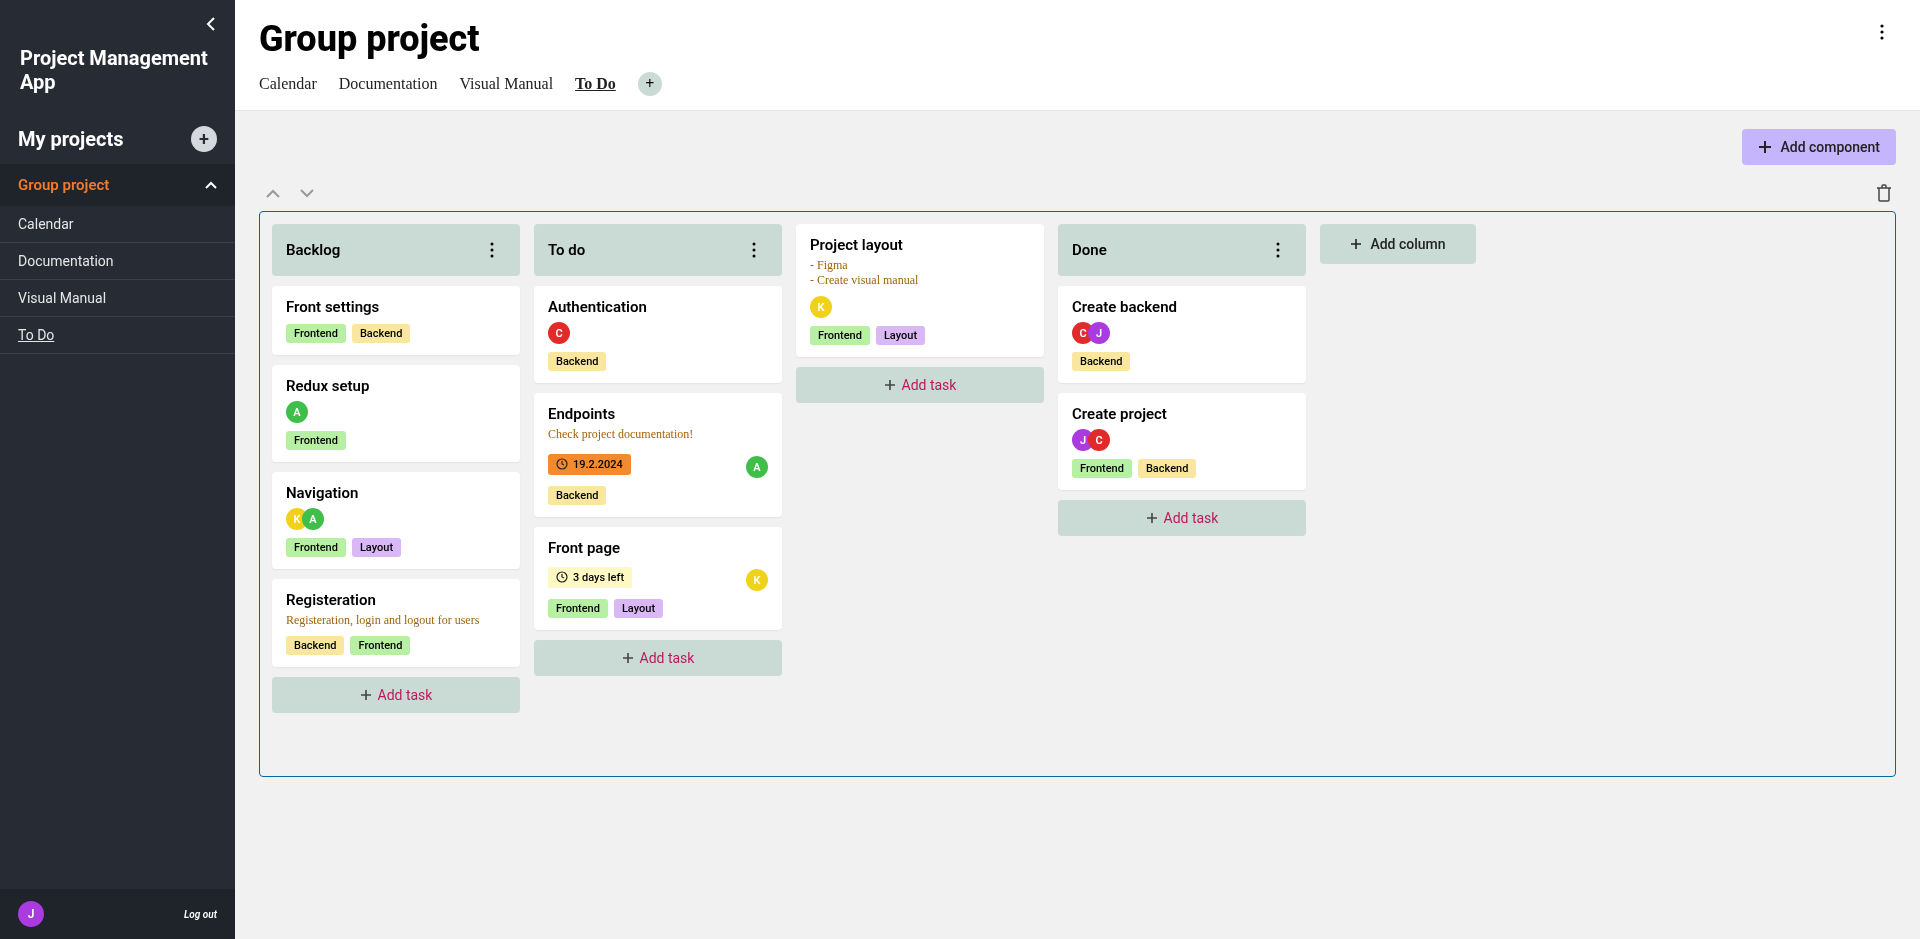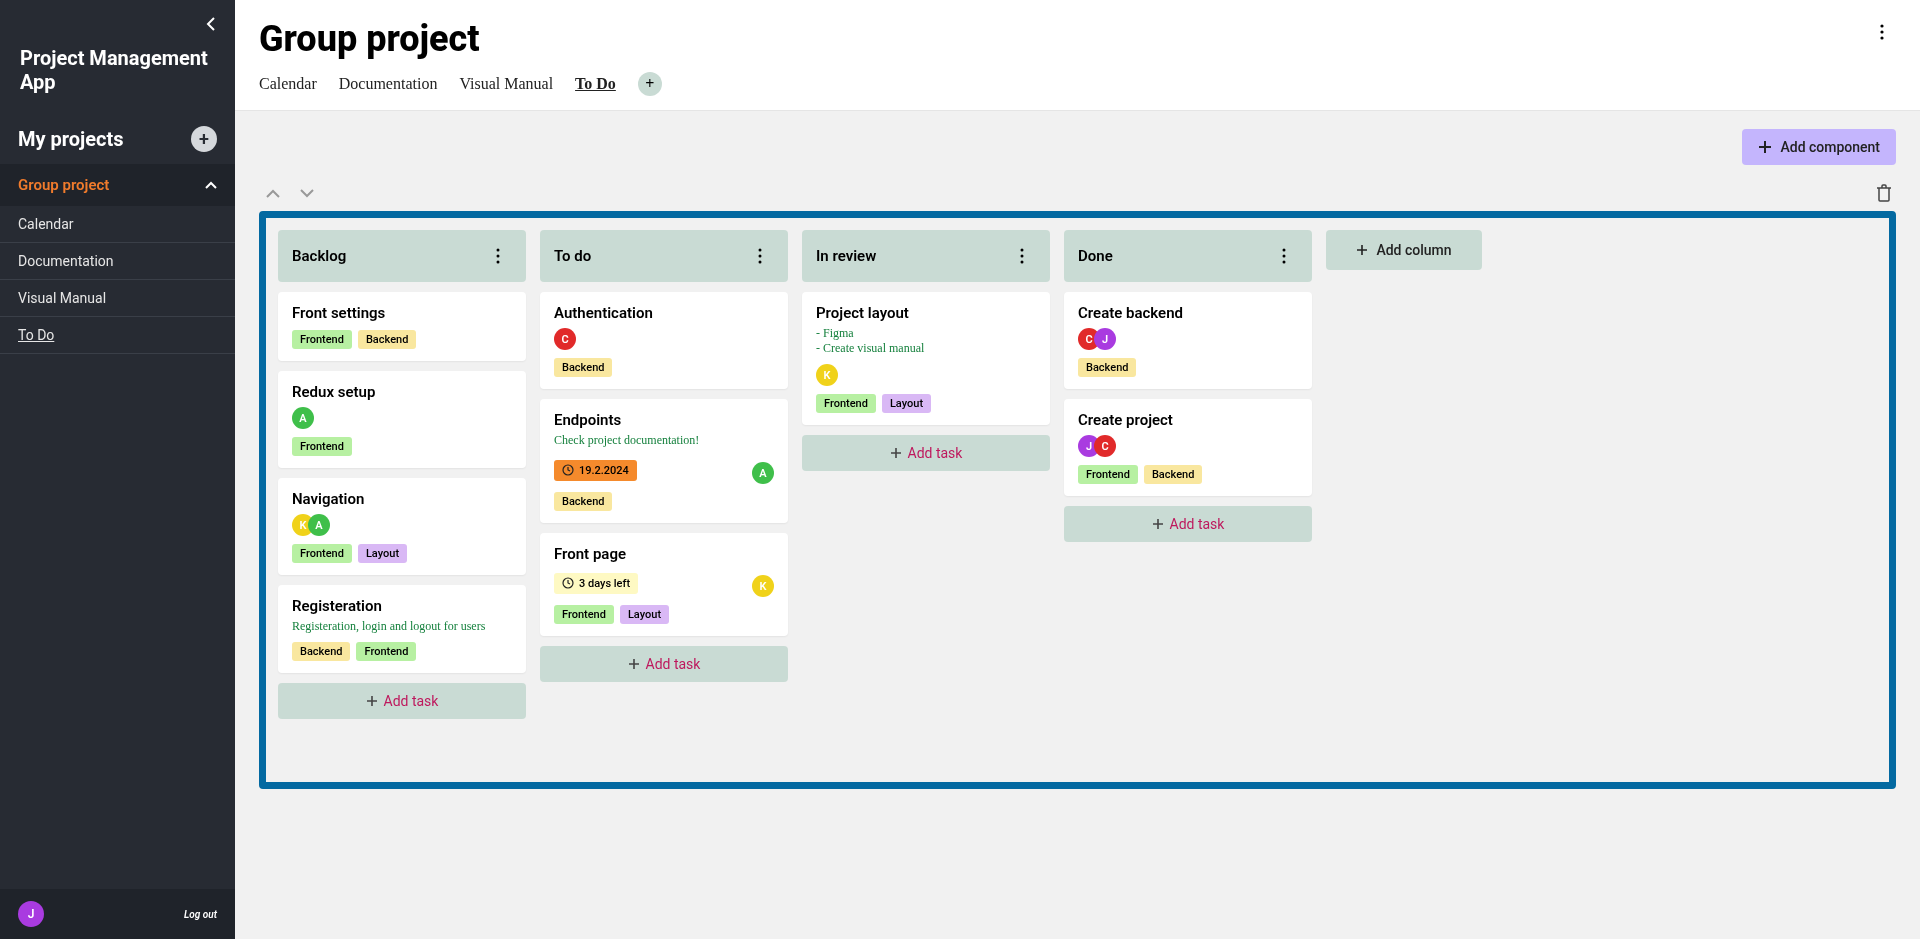--- a/index.html
+++ b/index.html
@@ -138,21 +138,21 @@
     justify-content: space-between;
     align-items: center;
     margin-bottom: 8px;
     padding: 0 4px;
   }
   .component-bar .left { display: flex; gap: 14px; color: #888; }
   .chev-btn { cursor: pointer; width: 20px; height: 20px; display: flex; align-items: center; justify-content: center; }
   .trash-btn { cursor: pointer; color: #444; }
 
   .board-outer {
-    border: 7px solid #0369a1;
+    border: 1px solid #0369a1;
     border-radius: 4px;
     padding: 12px;
     background: #f1f1f1;
   }
   .board {
     display: flex;
     gap: 14px;
     align-items: flex-start;
     min-height: 540px;
   }
@@ -176,21 +176,21 @@
   .card {
     background: #fff;
     border-radius: 4px;
     padding: 12px 14px;
     box-shadow: 0 1px 2px rgba(0,0,0,0.06);
     cursor: pointer;
   }
   .card h4 { font-size: 15px; font-weight: 600; margin-bottom: 4px; }
   .card-desc {
     font-size: 12px;
-    color: #15803d;
+    color: #a16207;
     font-family: Georgia, serif;
     white-space: pre-line;
     margin-bottom: 8px;
   }
   .card-row { display: flex; align-items: center; justify-content: space-between; gap: 8px; margin-top: 6px; }
   .avatars { display: flex; margin-top: 6px; }
   .tags { display: flex; gap: 6px; flex-wrap: wrap; margin-top: 8px; align-items: center; }
   .tag {
     font-size: 11px;
     padding: 3px 8px;
@@ -435,30 +435,20 @@
               </div>
               <div class="add-card-btn">
                 <svg width="12" height="12" viewBox="0 0 12 12">
                   <path d="M6 1v10M1 6h10" stroke="#444" stroke-width="1.6"></path>
                 </svg>
                 <span>Add task</span>
               </div>
             </div>
           </div>
           <div class="column">
-            <div class="col-header">
-              <h3>In review</h3>
-              <div class="kebab-btn">
-                <svg width="4" height="16" viewBox="0 0 4 16">
-                  <circle cx="2" cy="2" r="1.5"></circle>
-                  <circle cx="2" cy="8" r="1.5"></circle>
-                  <circle cx="2" cy="14" r="1.5"></circle>
-                </svg>
-              </div>
-            </div>
             <div class="col-body">
               <div class="card">
                 <h4>Project layout</h4>
                 <div class="card-desc">- Figma
 - Create visual manual</div>
                 <div class="avatars">
                   <div class="avatar sm stack" style="background:#f0d21a">K</div>
                 </div>
                 <div class="tags">
                   <span class="tag" style="background:#b7f0a2">Frontend</span>

